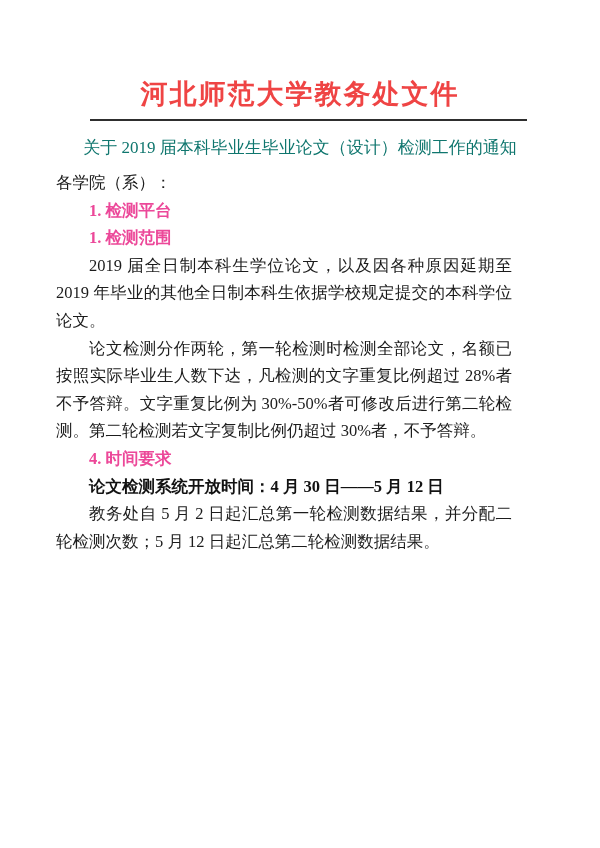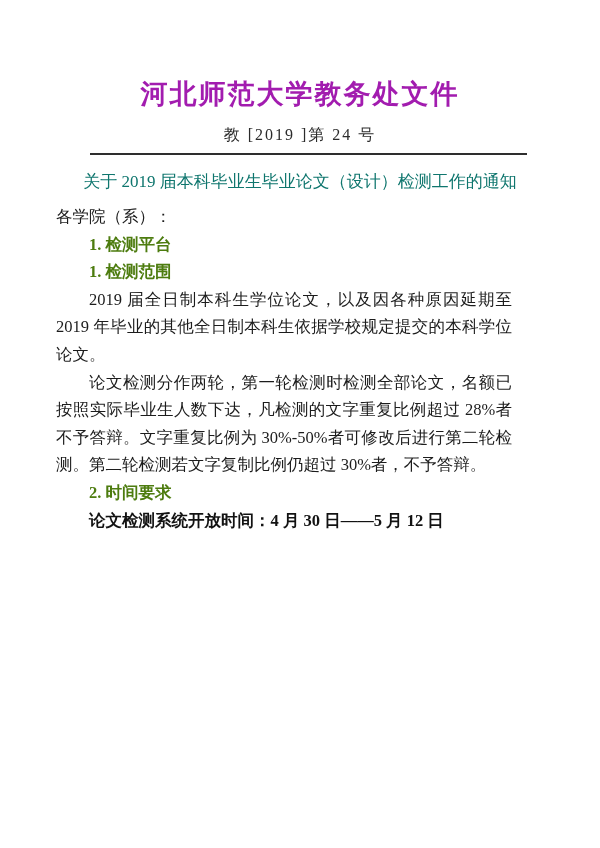--- a/index.html
+++ b/index.html
@@ -13,21 +13,21 @@
     height: 848px;
     margin: 0 auto;
     background: #ffffff;
     overflow: hidden;
     font-family: "Liberation Serif", "DejaVu Serif", serif;
     color: #1c1c1c;
   }
   .org-title {
     margin-top: 76px;
     text-align: center;
-    color: #a21caf;
+    color: #ef4444;
     font-size: 27px;
     font-weight: bold;
     letter-spacing: 2px;
     font-family: "Liberation Sans", "DejaVu Sans", sans-serif;
   }
   .doc-no {
     margin-top: 13px;
     text-align: center;
     font-size: 16px;
     letter-spacing: 2px;
@@ -55,58 +55,58 @@
   }
   .body-text p {
     margin: 0;
     padding: 0;
   }
   .salutation { text-indent: 0; }
   .para { text-indent: 2em; }
   .sec-heading {
     text-indent: 2em;
     font-weight: bold;
-    color: #4d7c0f;
+    color: #ec4899;
   }
   .single-line { text-indent: 2em; }
   .bold-line {
     text-indent: 2em;
     font-weight: bold;
     color: #121212;
   }
   .sec-4-extra { padding-top: 5px; }
 </style>
 </head>
 <body>
 
 <div class="page">
 
   <div class="org-title">河北师范大学教务处文件</div>
 
-  <div class="doc-no">教 [2019 ]第 24 号</div>
 
   <div class="rule"></div>
 
   <div class="doc-title">关于 2019 届本科毕业生毕业论文（设计）检测工作的通知</div>
 
   <div class="body-text">
 
     <p class="salutation">各学院（系）：</p>
 
 
     <p class="sec-heading">1. 检测平台</p>
 
 
     <p class="sec-heading">1. 检测范围</p>
 
     <p class="para">2019 届全日制本科生学位论文，以及因各种原因延期至 2019 年毕业的其他全日制本科生依据学校规定提交的本科学位论文。</p>
 
 
     <p class="para">论文检测分作两轮，第一轮检测时检测全部论文，名额已按照实际毕业生人数下达，凡检测的文字重复比例超过 28%者不予答辩。文字重复比例为 30%-50%者可修改后进行第二轮检测。第二轮检测若文字复制比例仍超过 30%者，不予答辩。</p>
 
-    <p class="sec-heading sec-4-extra">2. 时间要求</p>
+    <p class="sec-heading sec-4-extra">4. 时间要求</p>
 
     <p class="bold-line">论文检测系统开放时间：4 月 30 日——5 月 12 日</p>
 
+    <p class="para">教务处自 5 月 2 日起汇总第一轮检测数据结果，并分配二轮检测次数；5 月 12 日起汇总第二轮检测数据结果。</p>
 
   </div>
 
 </div>
 
 </body></html>

